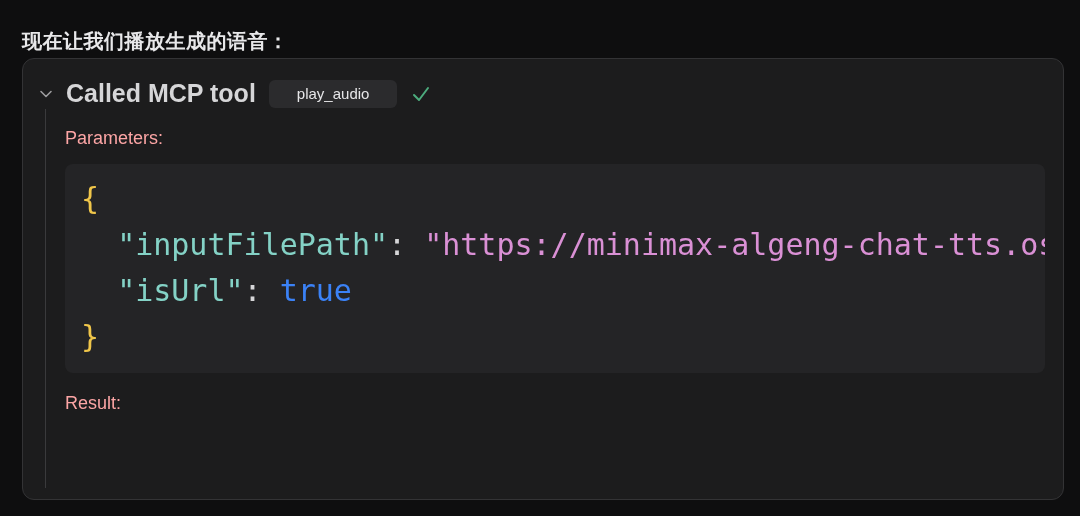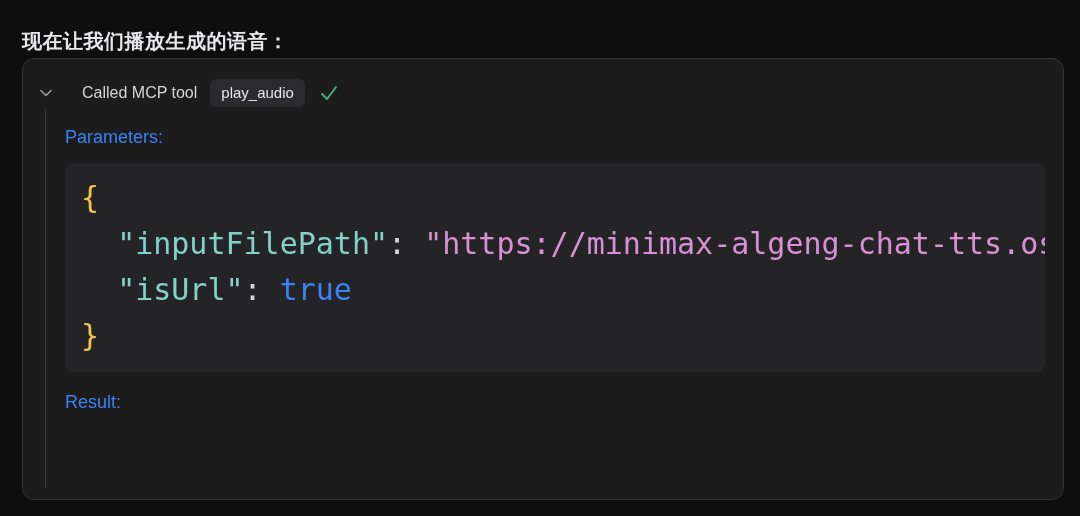--- a/index.html
+++ b/index.html
@@ -39,30 +39,30 @@
   .chevron {
     width: 18px;
     height: 18px;
     color: #9c9c9e;
     display: flex;
     align-items: center;
     justify-content: center;
     flex: 0 0 auto;
   }
   .title {
-    margin-left: 27px;
-    font-size: 16px;
-    font-weight: 400;
+    margin-left: 11px;
+    font-size: 25px;
+    font-weight: 700;
     color: #d6d6d8;
   }
   .badge {
     margin-left: 13px;
     background: #2b2b2d;
     border-radius: 6px;
-    padding: 5px 11px;
+    padding: 5px 28px;
     font-size: 15px;
     color: #e6e6e8;
     line-height: 1.2;
   }
   .check {
     margin-left: 13px;
     width: 22px;
     height: 22px;
     display: flex;
   }
@@ -72,21 +72,21 @@
     top: 50px;
     bottom: 11px;
     width: 1px;
     background: #3a3a3c;
   }
   .content {
     margin: 20px 18px 0 42px;
   }
   .section-label {
     font-size: 18px;
-    color: #3b82f6;
+    color: #fca5a5;
   }
   .code-block {
     margin-top: 15px;
     background: #242426;
     border-radius: 8px;
     padding: 12px 16px;
     height: 209px;
     font-family: "DejaVu Sans Mono", monospace;
     font-size: 30px;
     line-height: 46px;

